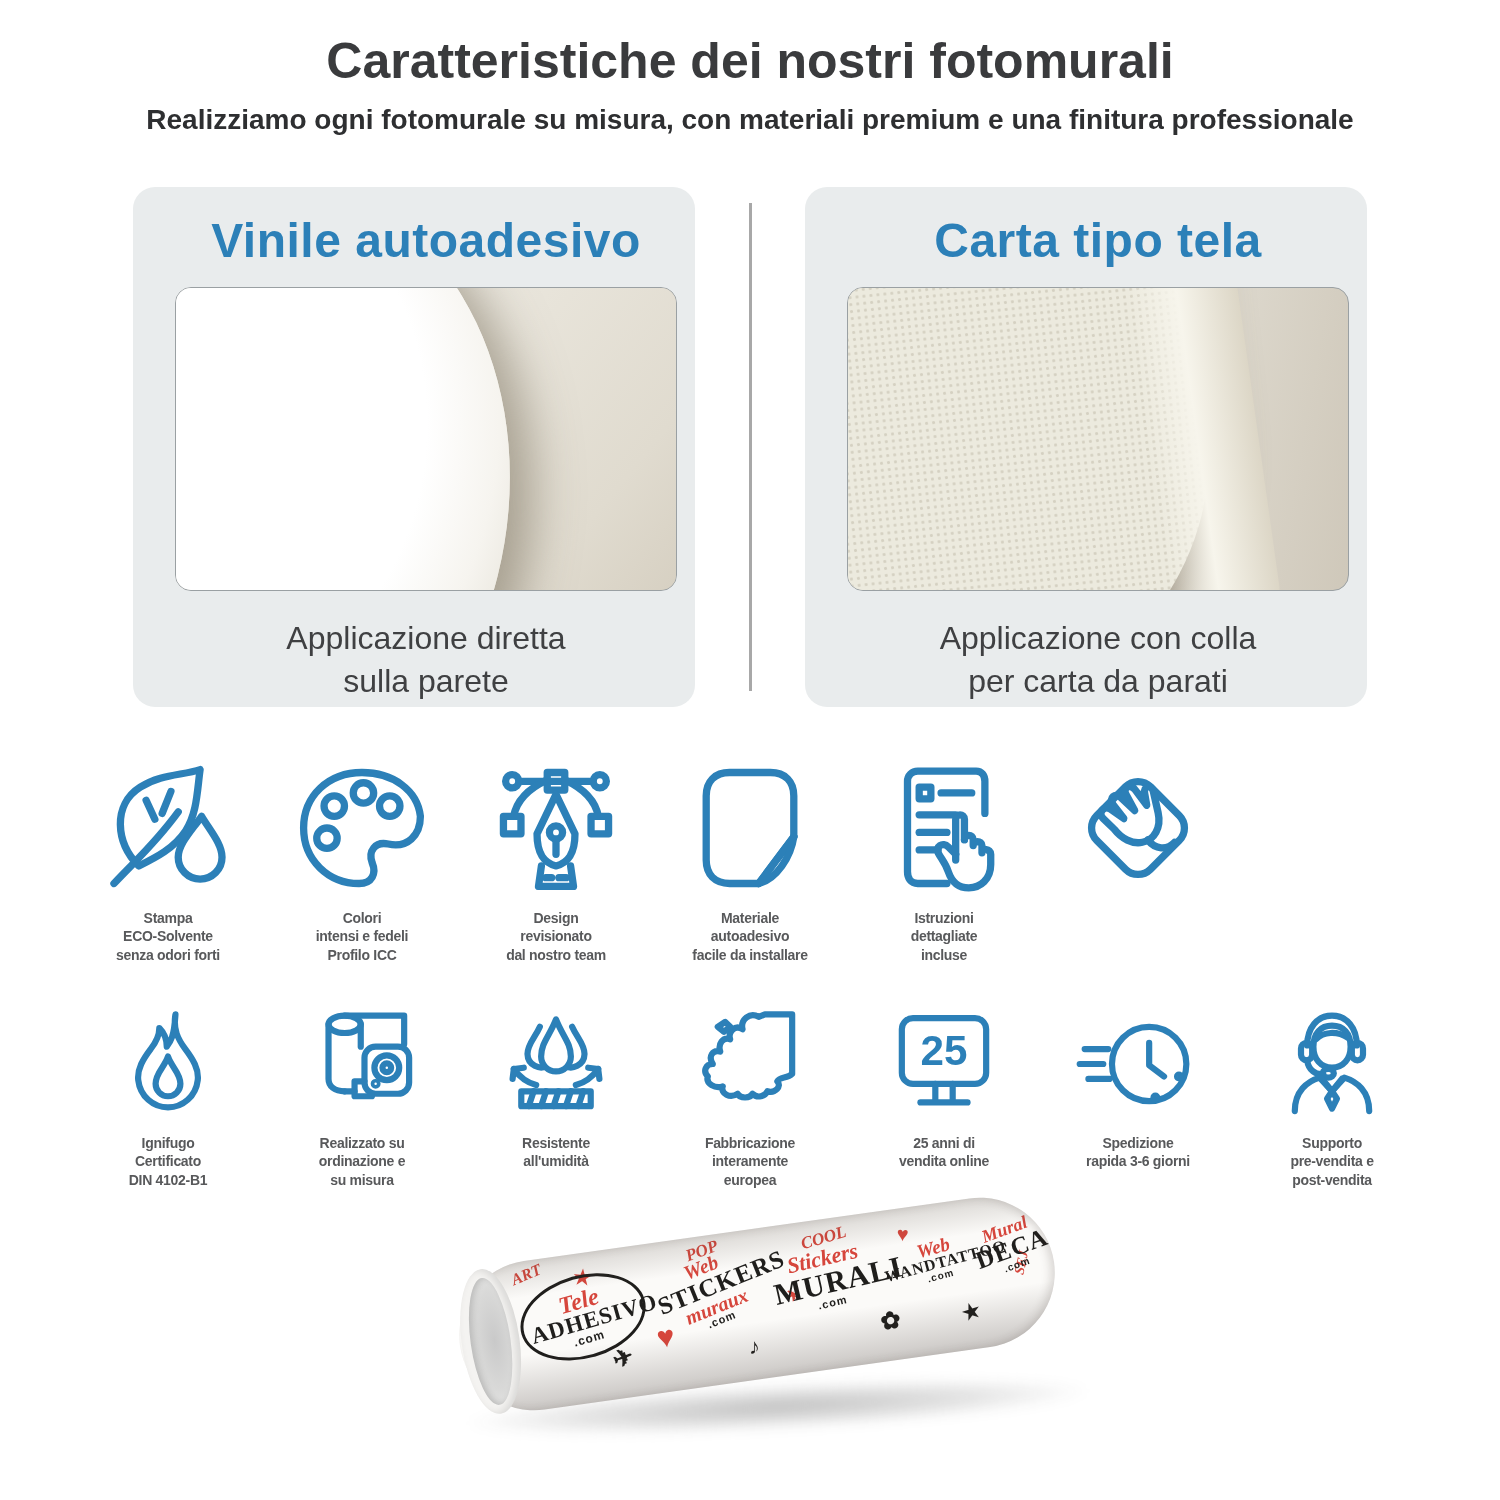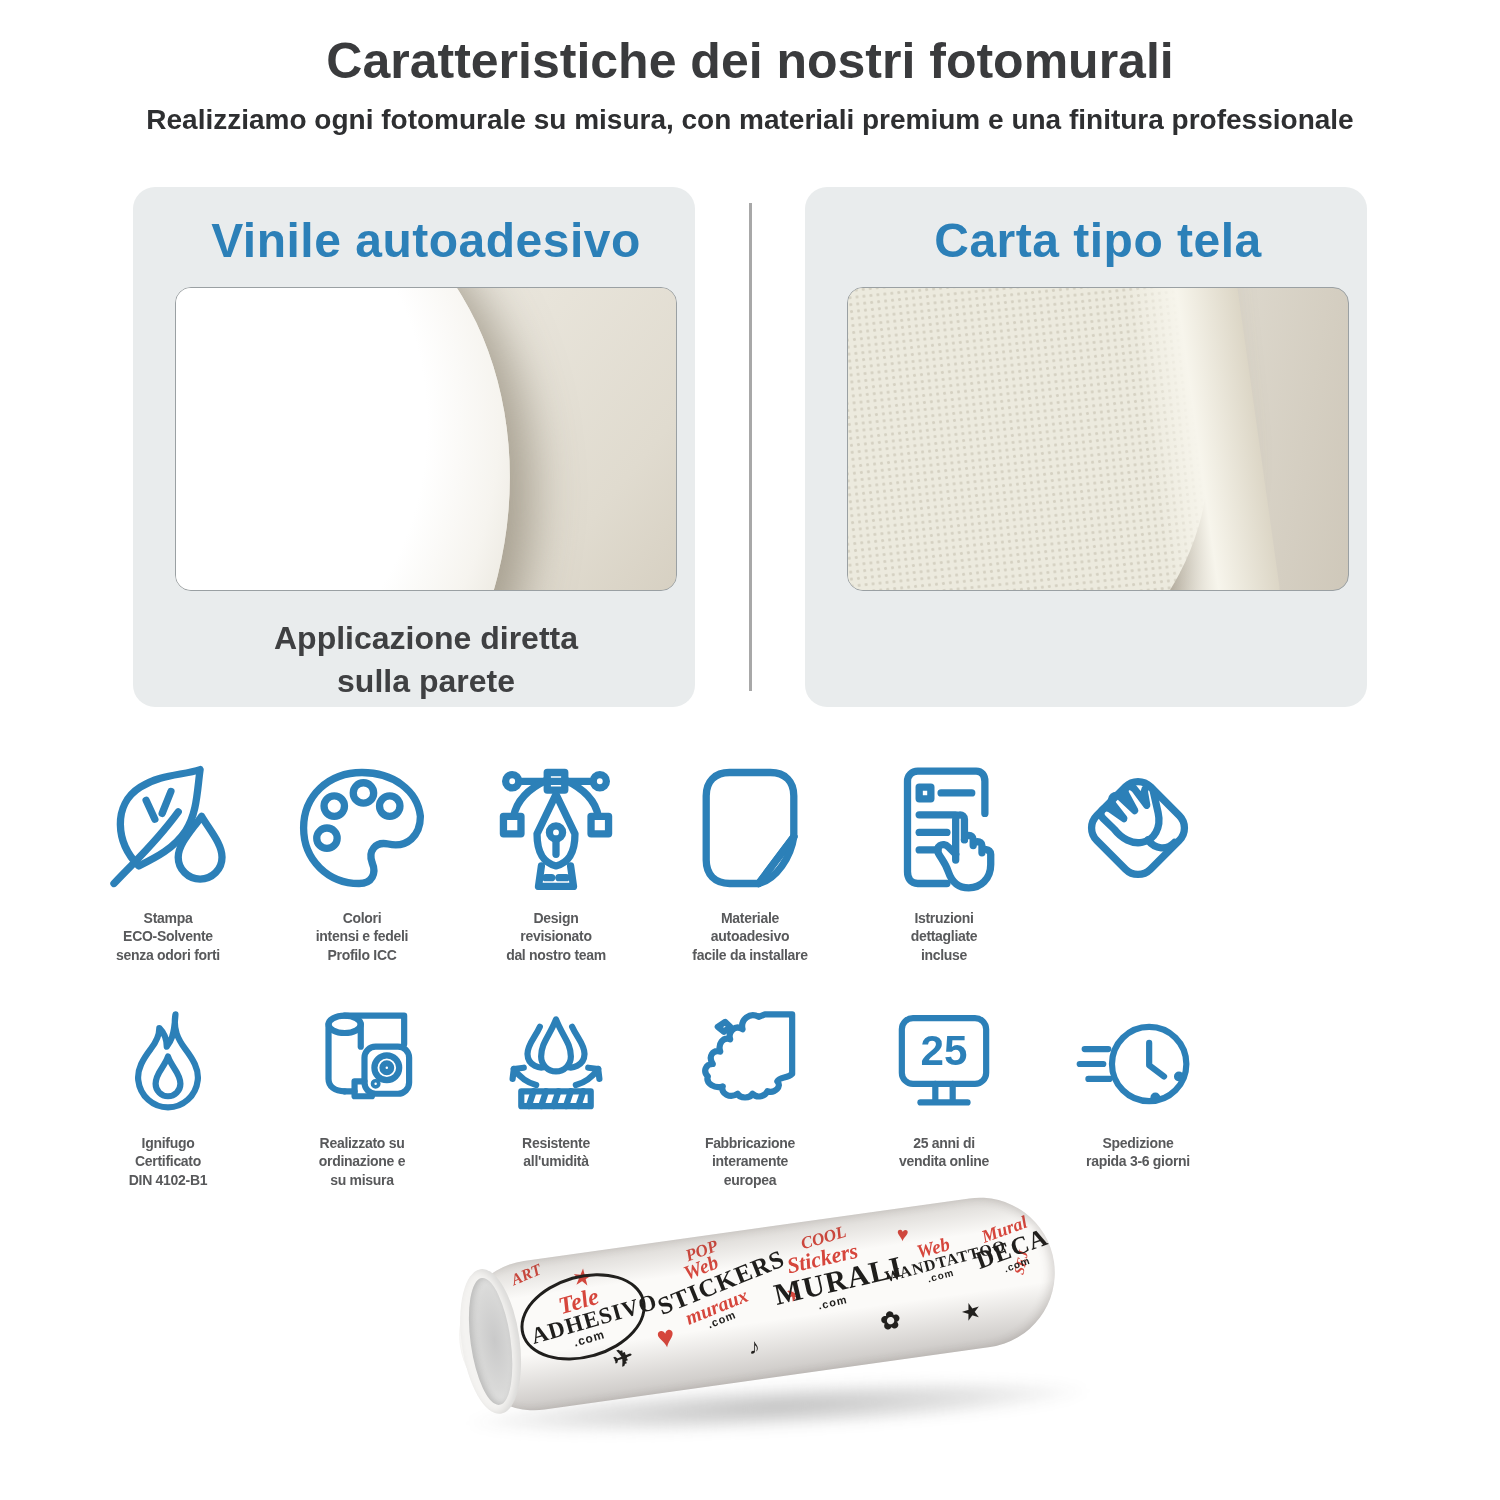--- a/index.html
+++ b/index.html
@@ -53,21 +53,21 @@
     background-size:7px 7px;
     border-radius:0 0 260px 0;transform:rotate(-6deg);
     box-shadow:20px 10px 38px rgba(110,100,80,.45);
   }
   .photo-canvas .canvas-curl{
     position:absolute;width:110px;height:420px;left:300px;top:-60px;
     background:linear-gradient(to right,rgba(255,255,255,0) 0%,#f7f5ec 45%,#dcd6c6 100%);
     transform:rotate(-8deg);border-radius:60px;
   }
   .card-caption{
-    margin-top:26px;font-size:32px;font-weight:700;color:#3f4042;line-height:1.33;white-space:pre-line;
+    margin-top:26px;font-size:32px;font-weight:400;color:#3f4042;line-height:1.33;white-space:pre-line;
   }
   .divider-col{width:110px;display:flex;justify-content:center;}
   .divider-line{width:3px;height:488px;background:#a8a8a8;margin-top:16px;}
 
   
   .features{display:grid;grid-template-columns:repeat(7,194px);justify-content:center;column-gap:0;}
   .features.row1{margin-top:46px;}
   .features.row2{margin-top:34px;}
   .feature{text-align:center;}
   .icon-box{display:flex;align-items:flex-end;justify-content:center;}
@@ -146,20 +146,22 @@
     <div class="divider-col">
       <div class="divider-line"></div>
     </div>
 
     <div class="card">
       <h2 class="card-title">Carta tipo tela</h2>
       <div class="photo photo-canvas">
         <div class="canvas-sheet"></div>
         <div class="canvas-curl"></div>
       </div>
+      <div class="card-caption">Applicazione con colla
+per carta da parati</div>
     </div>
 
   </div>
 
   <div class="features row1">
 
     <div class="feature">
       <div class="icon-box">
         <svg viewBox="0 0 100 100" fill="none" stroke="#2c80b8" stroke-width="5" stroke-linecap="round" stroke-linejoin="round">
           <path d="M30 76 C14 60 12 34 31 22 C45 13 60 14 72 10 C70 24 70 40 62 52 C54 64 42 70 30 76 Z"></path>
@@ -343,20 +345,39 @@
           <circle cx="64" cy="77" r="1.5" fill="#2c80b8"></circle>
           <path d="M7 38 H26"></path>
           <path d="M3 50 H22"></path>
           <path d="M10 62 H27"></path>
         </svg>
       </div>
       <div class="feature-label">Spedizione
 rapida 3-6 giorni</div>
     </div>
 
+    <div class="feature">
+      <div class="icon-box">
+        <svg viewBox="0 0 100 100" fill="none" stroke="#2c80b8" stroke-width="5" stroke-linecap="round" stroke-linejoin="round">
+          <path d="M35 36 C35 25 41 19 50 19 C59 19 65 25 65 36 C65 46 59 53 50 53 C41 53 35 46 35 36 Z"></path>
+          <path d="M37 30 C43 24 54 23 63 29"></path>
+          <path d="M30 35 C30 21 38 11 50 11 C62 11 70 21 70 35"></path>
+          <rect x="25" y="33" width="9" height="14" rx="4.5"></rect>
+          <rect x="66" y="33" width="9" height="14" rx="4.5"></rect>
+          <path d="M30 47 C31 55 37 59 43 58"></path>
+          <ellipse cx="47" cy="57.5" rx="4.5" ry="3.5"></ellipse>
+          <path d="M20 88 C20 72 30 64 40 61 L50 72 L60 61 C70 64 80 72 80 88"></path>
+          <path d="M42 62 L50 72 L58 62"></path>
+          <path d="M50 72 L46 78 L50 86 L54 78 Z"></path>
+        </svg>
+      </div>
+      <div class="feature-label">Supporto
+pre-vendita e
+post-vendita</div>
+    </div>
 
   </div>
 
   <div class="tube-area">
     <div class="tube-shadow"></div>
     <div class="tube">
       <div class="tube-body">
 
         <span class="doodle red word" style="left:60px;top:6px;font-size:16px;transform:rotate(-15deg);">ART</span>
         <span class="doodle red" style="left:122px;top:14px;font-size:20px;transform:rotate(12deg);">★</span>

